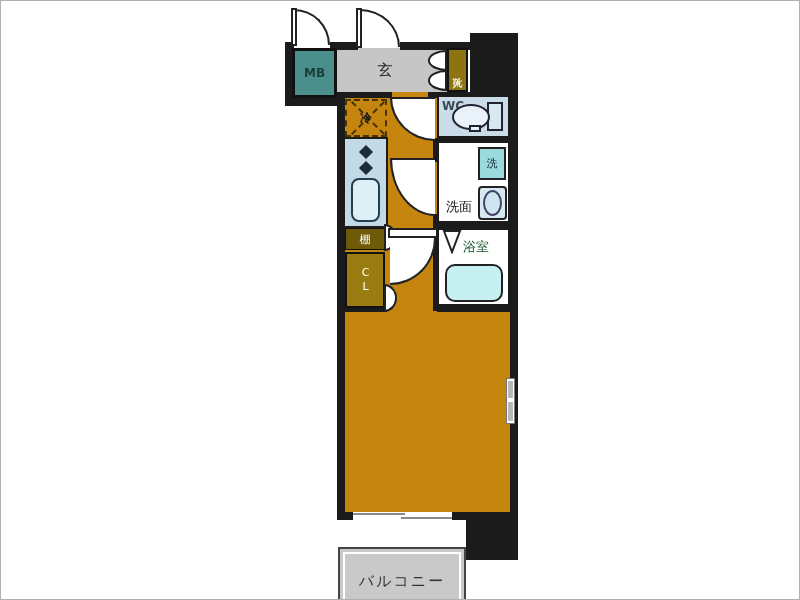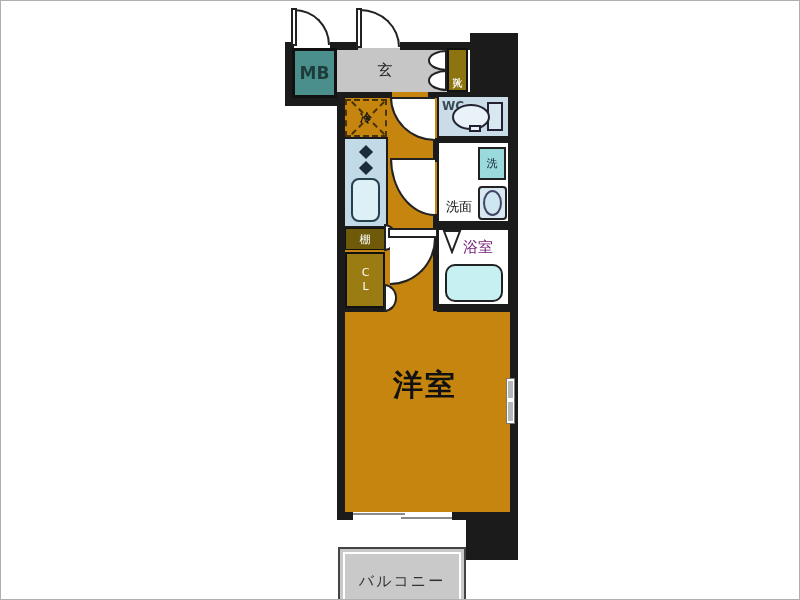--- a/index.html
+++ b/index.html
@@ -46,21 +46,21 @@
   <div class="wall" style="left:433px;top:214px;width:7px;height:97px;"></div>
   <div class="wall" style="left:437px;top:136px;width:73px;height:5px;"></div>
   <div class="wall" style="left:437px;top:223px;width:73px;height:5px;"></div>
   <div class="wall" style="left:437px;top:306px;width:81px;height:6px;"></div>
   <div class="wall" style="left:345px;top:306px;width:42px;height:6px;"></div>
   <div class="wall" style="left:337px;top:512px;width:16px;height:8px;"></div>
   <div class="wall" style="left:452px;top:512px;width:66px;height:8px;"></div>
   <div class="wall" style="left:466px;top:518px;width:52px;height:42px;"></div>
 
   <div class="abs lbl" style="left:292px;top:48px;width:45px;height:50px;background:#4a8f8b;border:3px solid #111;
-              font-size:17px;font-weight:bold;color:#1d3d3d;">
+              font-size:12px;font-weight:bold;color:#1d3d3d;">
     <span>MB</span>
   </div>
 
   <div class="leaf leaf-l" style="left:428px;top:50px;width:19px;height:21px;"></div>
   <div class="leaf leaf-l" style="left:428px;top:70px;width:19px;height:21px;"></div>
   <div class="abs lbl" style="left:447px;top:48px;width:21px;height:44px;background:#8e7410;border:2px solid #111;">
     <span class="vtext" style="font-size:10px;color:#fff;line-height:11px;">靴入</span>
   </div>
 
   <div class="disc hinge-bl" style="left:294px;top:9px;width:36px;height:36px;"></div>
@@ -110,27 +110,26 @@
     <span style="position:absolute;left:7px;top:55px;font-size:13px;color:#111;">洗面</span>
     <div class="abs" style="left:39px;top:43px;width:29px;height:34px;background:#d8e8f0;border:2px solid #222;border-radius:4px;">
       <div class="abs" style="left:3px;top:2px;width:19px;height:26px;background:#cde6f0;border:2px solid #446;border-radius:50%;"></div>
     </div>
   </div>
 
   <div class="abs" style="left:437px;top:228px;width:73px;height:78px;background:#fff;border:2px solid #1b1b1b;">
     <svg style="position:absolute;left:3px;top:0px;" width="20" height="24" viewBox="0 0 20 24">
       <polygon points="2,1 10,22 18,1" fill="#ffffff" stroke="#222" stroke-width="2"></polygon>
     </svg>
-    <span style="position:absolute;left:24px;top:8px;font-size:15px;color:#701a75;">浴室</span>
+    <span style="position:absolute;left:24px;top:8px;font-size:13px;color:#14532d;">浴室</span>
     <div class="abs" style="left:6px;top:34px;width:58px;height:38px;background:#c6f0f2;border:2px solid #222;border-radius:10px;"></div>
   </div>
 
   <div class="abs" style="left:345px;top:368px;width:160px;height:70px;text-align:center;color:#111;
               font-size:30px;font-weight:600;line-height:33px;letter-spacing:2px;">
-    <div><span>洋室</span></div>
   </div>
 
   <div class="abs" style="left:506px;top:378px;width:9px;height:46px;background:#fff;border:1px solid #777;">
     <div class="abs" style="left:1px;top:2px;width:5px;height:17px;background:#b8b8b8;"></div>
     <div class="abs" style="left:1px;top:23px;width:5px;height:19px;background:#b8b8b8;"></div>
   </div>
   <div class="abs" style="left:353px;top:512px;width:99px;height:8px;background:#fff;">
     <div class="abs" style="left:0px;top:1px;width:52px;height:2px;background:#8a8a8a;"></div>
     <div class="abs" style="left:48px;top:5px;width:51px;height:2px;background:#8a8a8a;"></div>
   </div>

